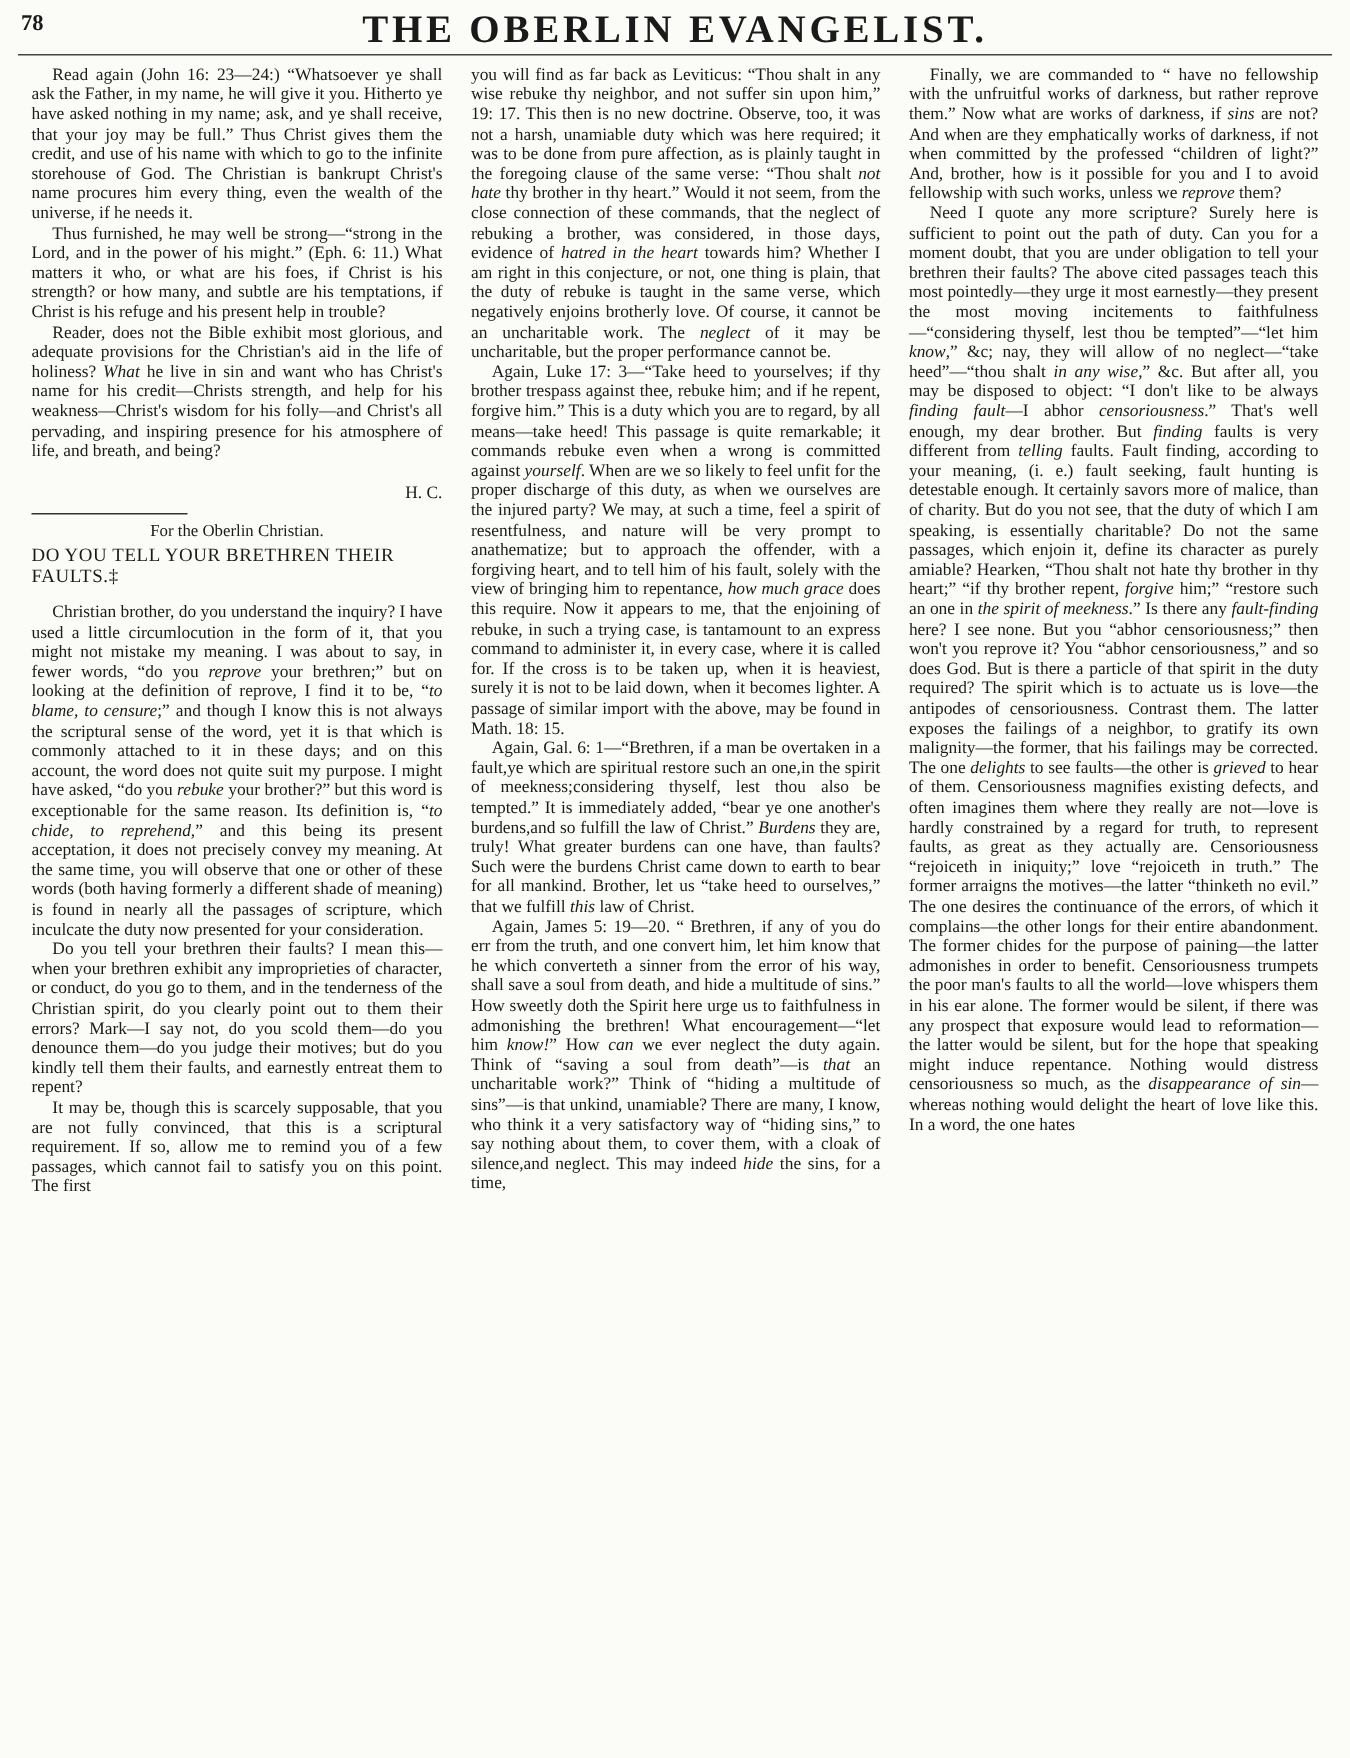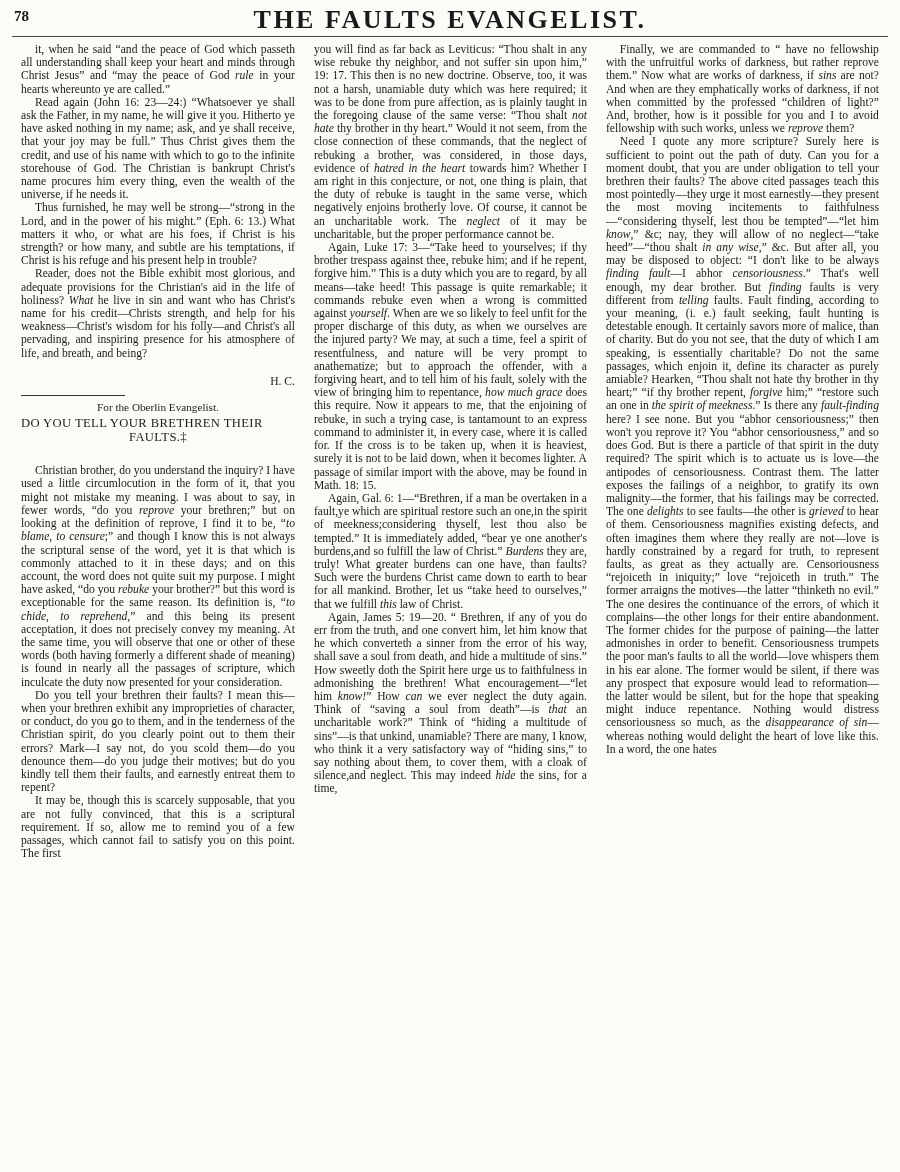--- a/index.html
+++ b/index.html
@@ -90,49 +90,48 @@
     font-size: 11.2px;
     margin-top: 2px;
     margin-bottom: 2px;
   }
   .headline {
     text-indent: 0;
     font-size: 12.6px;
     letter-spacing: 0.4px;
     line-height: 14px;
     margin-top: 1px;
-    margin-bottom: 20px;
+    margin-bottom: 10px;
   }
   .headline .line2 {
     display: block;
-    text-align: center;
+    text-align: left;
   }
   em, .it { font-style: italic; }
 </style>
 </head>
 <body>
 
 <div class="page">
 
   <div class="masthead">
     <div class="folio">78</div>
-    <div class="masthead-title">THE FAULTS EVANGELIST.</div>
+    <div class="masthead-title">THE OBERLIN EVANGELIST.</div>
   </div>
   <div class="rule-top"></div>
 
   <div class="columns">
 
     <div class="col">
-      <p>it, when he said “and the peace of God which passeth all understanding shall keep your heart and minds through Christ Jesus” and “may the peace of God <em>rule</em> in your hearts whereunto ye are called.”</p>
       <p>Read again (John 16: 23—24:) “Whatsoever ye shall ask the Father, in my name, he will give it you. Hitherto ye have asked nothing in my name; ask, and ye shall receive, that your joy may be full.” Thus Christ gives them the credit, and use of his name with which to go to the infinite storehouse of God. The Christian is bankrupt Christ's name procures him every thing, even the wealth of the universe, if he needs it.</p>
-      <p>Thus furnished, he may well be strong—“strong in the Lord, and in the power of his might.” (Eph. 6: 13.) What matters it who, or what are his foes, if Christ is his strength? or how many, and subtle are his temptations, if Christ is his refuge and his present help in trouble?</p>
+      <p>Thus furnished, he may well be strong—“strong in the Lord, and in the power of his might.” (Eph. 6: 11.) What matters it who, or what are his foes, if Christ is his strength? or how many, and subtle are his temptations, if Christ is his refuge and his present help in trouble?</p>
       <p>Reader, does not the Bible exhibit most glorious, and adequate provisions for the Christian's aid in the life of holiness? <em>What</em> he live in sin and want who has Christ's name for his credit—Christs strength, and help for his weakness—Christ's wisdom for his folly—and Christ's all pervading, and inspiring presence for his atmosphere of life, and breath, and being?</p>
       <p class="signature">H. C.</p>
       <div class="divider"></div>
-      <p class="artcredit">For the Oberlin Evangelist.</p>
+      <p class="artcredit">For the Oberlin Christian.</p>
       <p class="headline">
         <span>DO YOU TELL YOUR BRETHREN THEIR</span>
         <span class="line2">FAULTS.‡</span>
       </p>
       <p>Christian brother, do you understand the inquiry? I have used a little circumlocution in the form of it, that you might not mistake my meaning. I was about to say, in fewer words, “do you <em>reprove</em> your brethren;” but on looking at the definition of reprove, I find it to be, “<em>to blame, to censure</em>;” and though I know this is not always the scriptural sense of the word, yet it is that which is commonly attached to it in these days; and on this account, the word does not quite suit my purpose. I might have asked, “do you <em>rebuke</em> your brother?” but this word is exceptionable for the same reason. Its definition is, “<em>to chide, to reprehend</em>,” and this being its present acceptation, it does not precisely convey my meaning. At the same time, you will observe that one or other of these words (both having formerly a different shade of meaning) is found in nearly all the passages of scripture, which inculcate the duty now presented for your consideration.</p>
       <p>Do you tell your brethren their faults? I mean this—when your brethren exhibit any improprieties of character, or conduct, do you go to them, and in the tenderness of the Christian spirit, do you clearly point out to them their errors? Mark—I say not, do you scold them—do you denounce them—do you judge their motives; but do you kindly tell them their faults, and earnestly entreat them to repent?</p>
       <p>It may be, though this is scarcely supposable, that you are not fully convinced, that this is a scriptural requirement. If so, allow me to remind you of a few passages, which cannot fail to satisfy you on this point. The first</p>
     </div>
 
     <div class="col">

